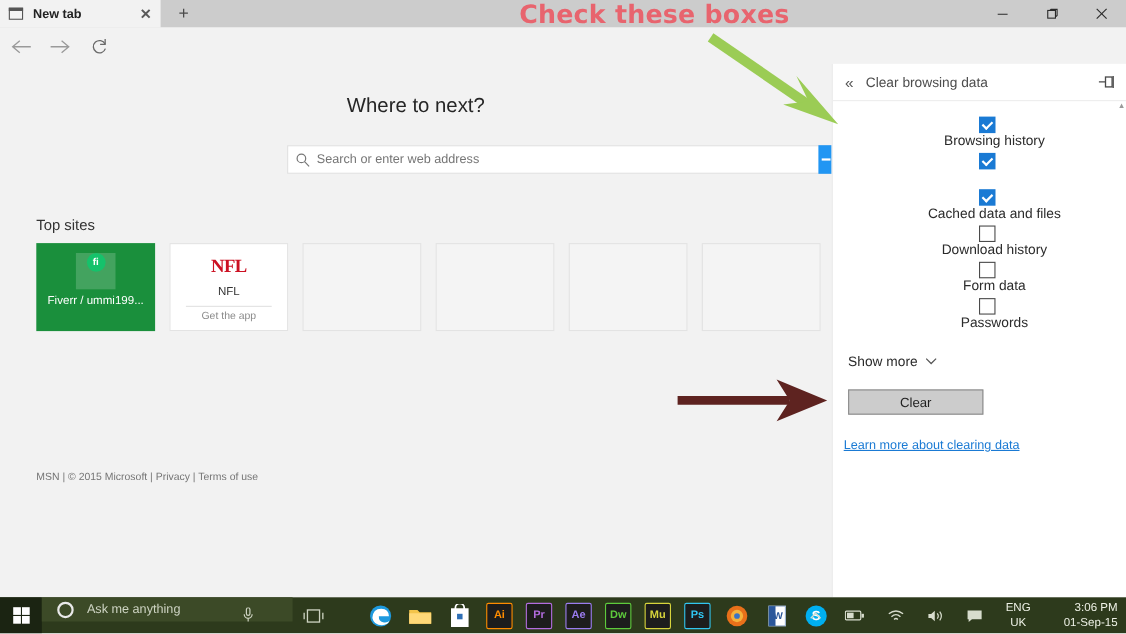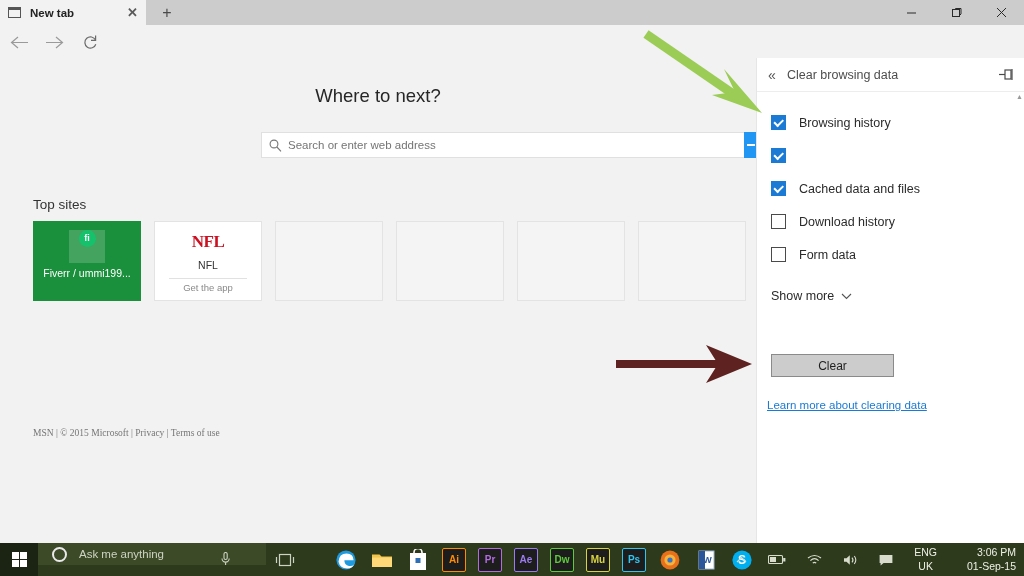--- a/index.html
+++ b/index.html
@@ -65,30 +65,30 @@
   .fiverr-circle { width: 17px; height: 17px; border-radius: 50%; background: #15c26b; display:flex; align-items:center; justify-content:center; }
   .fiverr-glyph { color:#fff; font-size:9px; font-weight:bold; line-height:1; }
   .tile-fiverr .tlabel { position: absolute; left: 0; right: 0; top: 46px; text-align: center; font-size: 10.5px; color: #fff; }
   .tile-nfl { background: #ffffff; border: 1px solid #e3e3e3; }
   .nfl-logo { position:absolute; left:0; right:0; top:10px; text-align:center; font-family:"Liberation Serif", serif; font-weight:bold; font-size:17px; color:#cc1022; letter-spacing:-0.5px; }
   .nfl-name { position:absolute; left:0; right:0; top:37px; text-align:center; font-size:10.5px; color:#333; }
   .nfl-sep { position:absolute; left:14px; right:14px; top:56px; height:1px; background:#e1e1e1; }
   .nfl-app { position:absolute; left:0; right:0; top:60px; text-align:center; font-size:9.5px; color:#8a8a8a; }
 
   .newsfeed { position: absolute; left: 0; top: 325px; width: 756px; text-align: center; font-size: 13px; color: #1a7ad4; }
-  .footer { position: absolute; left: 33px; top: 370px; font-size: 9.5px; color: #757575; font-family: Liberation Serif, serif; }
+  .footer { position: absolute; left: 33px; top: 370px; font-size: 9.5px; color: #757575; }
 
   
   .panel { position: absolute; right: 0; top: 58px; width: 268px; height: 485px; background: #ffffff; border-left: 1px solid #e6e6e6; }
   .panel-head { position: relative; height: 34px; border-bottom: 1px solid #ededed; display: flex; align-items: center; }
   .back-chev { width: 30px; display:flex; align-items:center; justify-content:center; font-size:14px; color:#555; }
   .panel-title { font-size: 12.5px; color: #4d4d4d; }
   .pin { position:absolute; right: 10px; top: 10px; width: 16px; height: 14px; }
   .panel-body { position: relative; padding: 14px 0 0 14px; }
-  .cbrow { display: flex; align-items: center; height: 33px; }
+  .cbrow { display: flex; align-items: center; height: 33px; flex-direction: column; }
   .cbox { width: 15px; height: 15px; flex: 0 0 auto; }
   .cbox.on { background: #1a7ad4; position: relative; }
   .cbox.on::after {
     content:""; position:absolute; left:3px; top:4px; width:7px; height:3.5px;
     border-left:2px solid #fff; border-bottom:2px solid #fff; transform: rotate(-45deg);
   }
   .cbox.off { border: 1.4px solid #4a4a4a; background:#fff; }
   .cblabel { font-size: 12.5px; color: #2b2b2b; margin-left: 13px; }
   .showmore { display:flex; align-items:center; margin-top: 18px; font-size: 12.5px; color:#2b2b2b; }
   .showmore .chev { margin-left: 7px; font-size: 10px; color:#555; }
@@ -267,39 +267,44 @@
         <span class="cblabel">Cached data and files</span>
       </div>
       <div class="cbrow">
         <span class="cbox off"></span>
         <span class="cblabel">Download history</span>
       </div>
       <div class="cbrow">
         <span class="cbox off"></span>
         <span class="cblabel">Form data</span>
       </div>
+      <div class="cbrow">
+        <span class="cbox off"></span>
+        <span class="cblabel">Passwords</span>
+      </div>
 
       <div class="showmore">
         <span>Show more</span>
         <span class="chev">
           <svg width="11" height="7" viewBox="0 0 11 7">
               <path d="M1 1 L5.5 5.5 L10 1" fill="none" stroke="#555" stroke-width="1.1"></path>
             </svg>
         </span>
       </div>
     </div>
 
     <div class="clear-btn">Clear</div>
     <a class="learn" href="#">Learn more about clearing data</a>
 
     <div class="panel-scroll">
       <span class="arw">▲</span>
     </div>
   </div>
 
+  <div class="anno-text">Check these boxes</div>
 
   <svg class="anno-svg" viewBox="0 0 1024 576">
 
     <g>
       <line x1="646" y1="34" x2="742" y2="100" stroke="#9bcc55" stroke-width="9" stroke-linecap="butt"></line>
       <path d="M762 113 L712 95 L735 92 L724 69 Z" fill="#9bcc55"></path>
     </g>
 
     <g>
       <line x1="616" y1="364" x2="718" y2="364" stroke="#5e2320" stroke-width="8" stroke-linecap="butt"></line>

